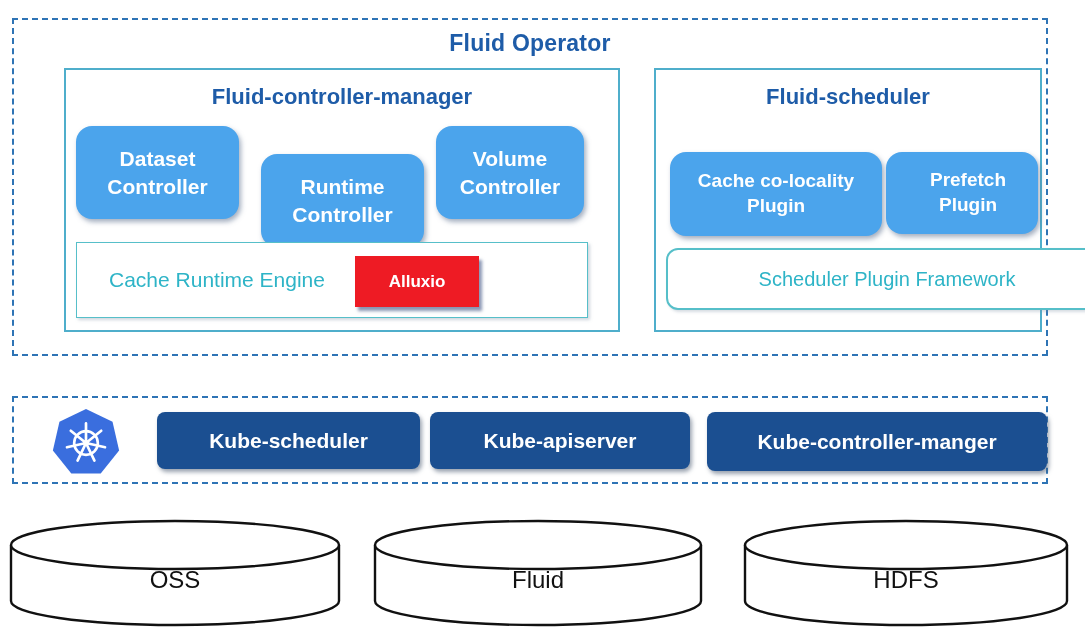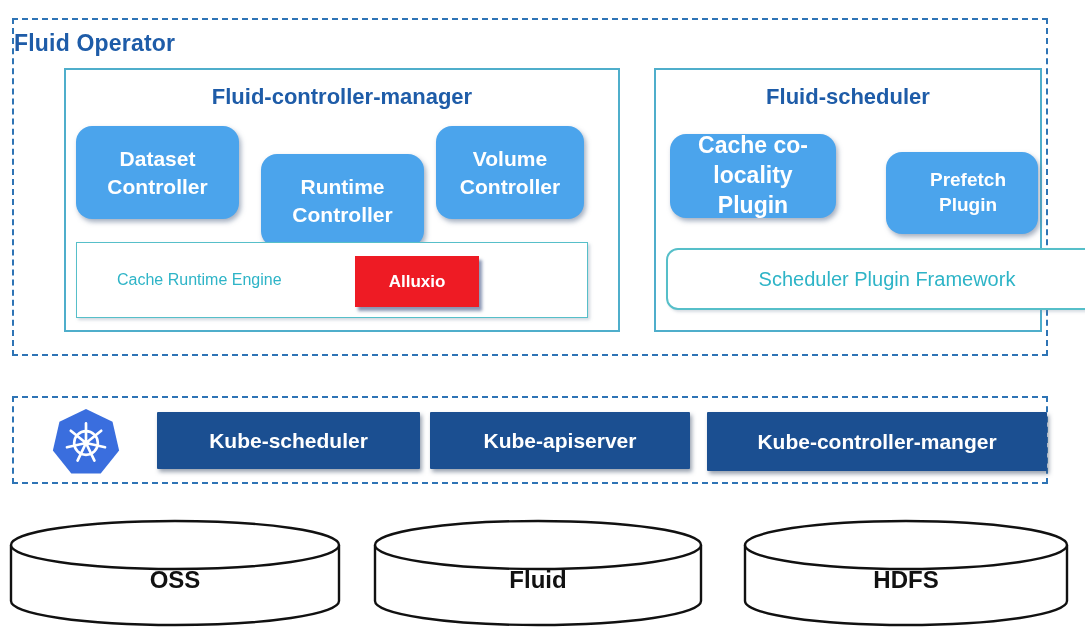--- a/index.html
+++ b/index.html
@@ -5,82 +5,82 @@
   * { margin:0; padding:0; box-sizing:border-box; }
   html,body { width:1085px; height:628px; background:#ffffff; overflow:hidden;
               font-family:"Liberation Sans", sans-serif; position:relative; }
 
   .abs { position:absolute; }
 
   
   .dashed-box { border:2px dashed #2E74B5; background:#ffffff; }
 
   .operator-box { left:12px; top:18px; width:1036px; height:338px; }
-  .operator-title { width:100%; text-align:left; top:10px; left:0;
+  .operator-title { width:100%; text-align:center; top:10px; left:0;
                     font-size:23px; font-weight:600; color:#1E5CA8; letter-spacing:0.2px; }
 
   
   .teal-box { border:2px solid #4FAECB; background:#ffffff; }
   .fcm-box { left:50px; top:48px; width:556px; height:264px; }
   .fs-box  { left:640px; top:48px; width:388px; height:264px; }
   .sub-title { width:100%; text-align:center; top:14px; left:0;
                font-size:22px; font-weight:600; color:#1E5CA8; }
 
   
   .btn-blue { background:#4BA4EC; color:#ffffff; border-radius:16px;
               display:flex; align-items:center; justify-content:center;
               text-align:center; white-space:pre-line; line-height:1.3;
               font-size:21px; font-weight:600;
               box-shadow:2px 3px 5px rgba(90,110,140,0.55); }
 
   .ctrl-1 { left:10px;  top:56px; width:163px; height:93px; }
   .ctrl-2 { left:195px; top:56px; width:163px; height:93px;margin-top:28px; }
   .ctrl-3 { left:370px; top:56px; width:148px; height:93px; }
 
-  .plug-1 { left:14px;  top:64px; width:166px; height:84px; font-size:23px; }
+  .plug-1 { left:14px;  top:82px; width:212px; height:84px; font-size:19px; }
   .plug-2 { left:230px; top:82px; width:152px; height:82px; font-size:19px;padding-left:12px; }
 
   
   .engine-box { left:10px; top:172px; width:512px; height:76px;
                 border:1.5px solid #56BFC9; background:#ffffff;
                 display:flex; align-items:center;
                 box-shadow:2px 2px 3px rgba(120,140,160,0.35); }
-  .engine-label { margin-left:40px; font-size:16px; color:#2EB4C7; font-weight:500; }
+  .engine-label { margin-left:32px; font-size:21px; color:#2EB4C7; font-weight:500; }
   .badge-red { position:absolute; left:278px; top:13px; width:124px; height:51px;
                background:#EE1B24; border-radius:0; color:#ffffff;
                display:flex; align-items:center; justify-content:center;
                font-size:17px; font-weight:700;
                box-shadow:3px 4px 3px rgba(60,80,130,0.6); }
 
   
   .framework-box { left:10px; top:178px; width:442px; height:62px;
                    border:2px solid #56BFC9; border-radius:12px; background:#ffffff;
                    display:flex; align-items:center; justify-content:center;
                    font-size:20px; color:#2EB4C7; font-weight:500;
                    box-shadow:2px 2px 3px rgba(120,140,160,0.3); }
 
   
   .k8s-box { left:12px; top:396px; width:1036px; height:88px; }
   .k8s-logo { left:36px; top:9px; width:72px; height:72px; }
-  .btn-navy { background:#1B4F91; color:#ffffff; border-radius:1px;
+  .btn-navy { background:#1B4F91; color:#ffffff; border-radius:8px;
               display:flex; align-items:center; justify-content:center;
               font-size:21px; font-weight:600;
               box-shadow:2px 3px 4px rgba(70,85,110,0.55); }
   .kube-1 { left:143px; top:14px; width:263px; height:57px; }
   .kube-2 { left:416px; top:14px; width:260px; height:57px; }
   .kube-3 { left:693px; top:14px; width:340px; height:59px; }
 
   
   .cylinder { top:518px; height:110px; }
   .cyl-1 { left:8px;   width:334px; }
   .cyl-2 { left:372px; width:332px; }
   .cyl-3 { left:742px; width:328px; }
   .cylinder svg { display:block; width:100%; height:100%; }
   .cyl-label { position:absolute; left:0; top:48px; width:100%; text-align:center;
-               font-size:24px; font-weight:700; color:#111111; }
+               font-size:24px; font-weight:400; color:#111111; }
 </style>
 </head>
 <body>
 
 <div class="abs dashed-box operator-box">
   <div class="abs operator-title">Fluid Operator</div>
 
   <div class="abs teal-box fcm-box">
     <div class="abs sub-title">Fluid-controller-manager</div>
 

